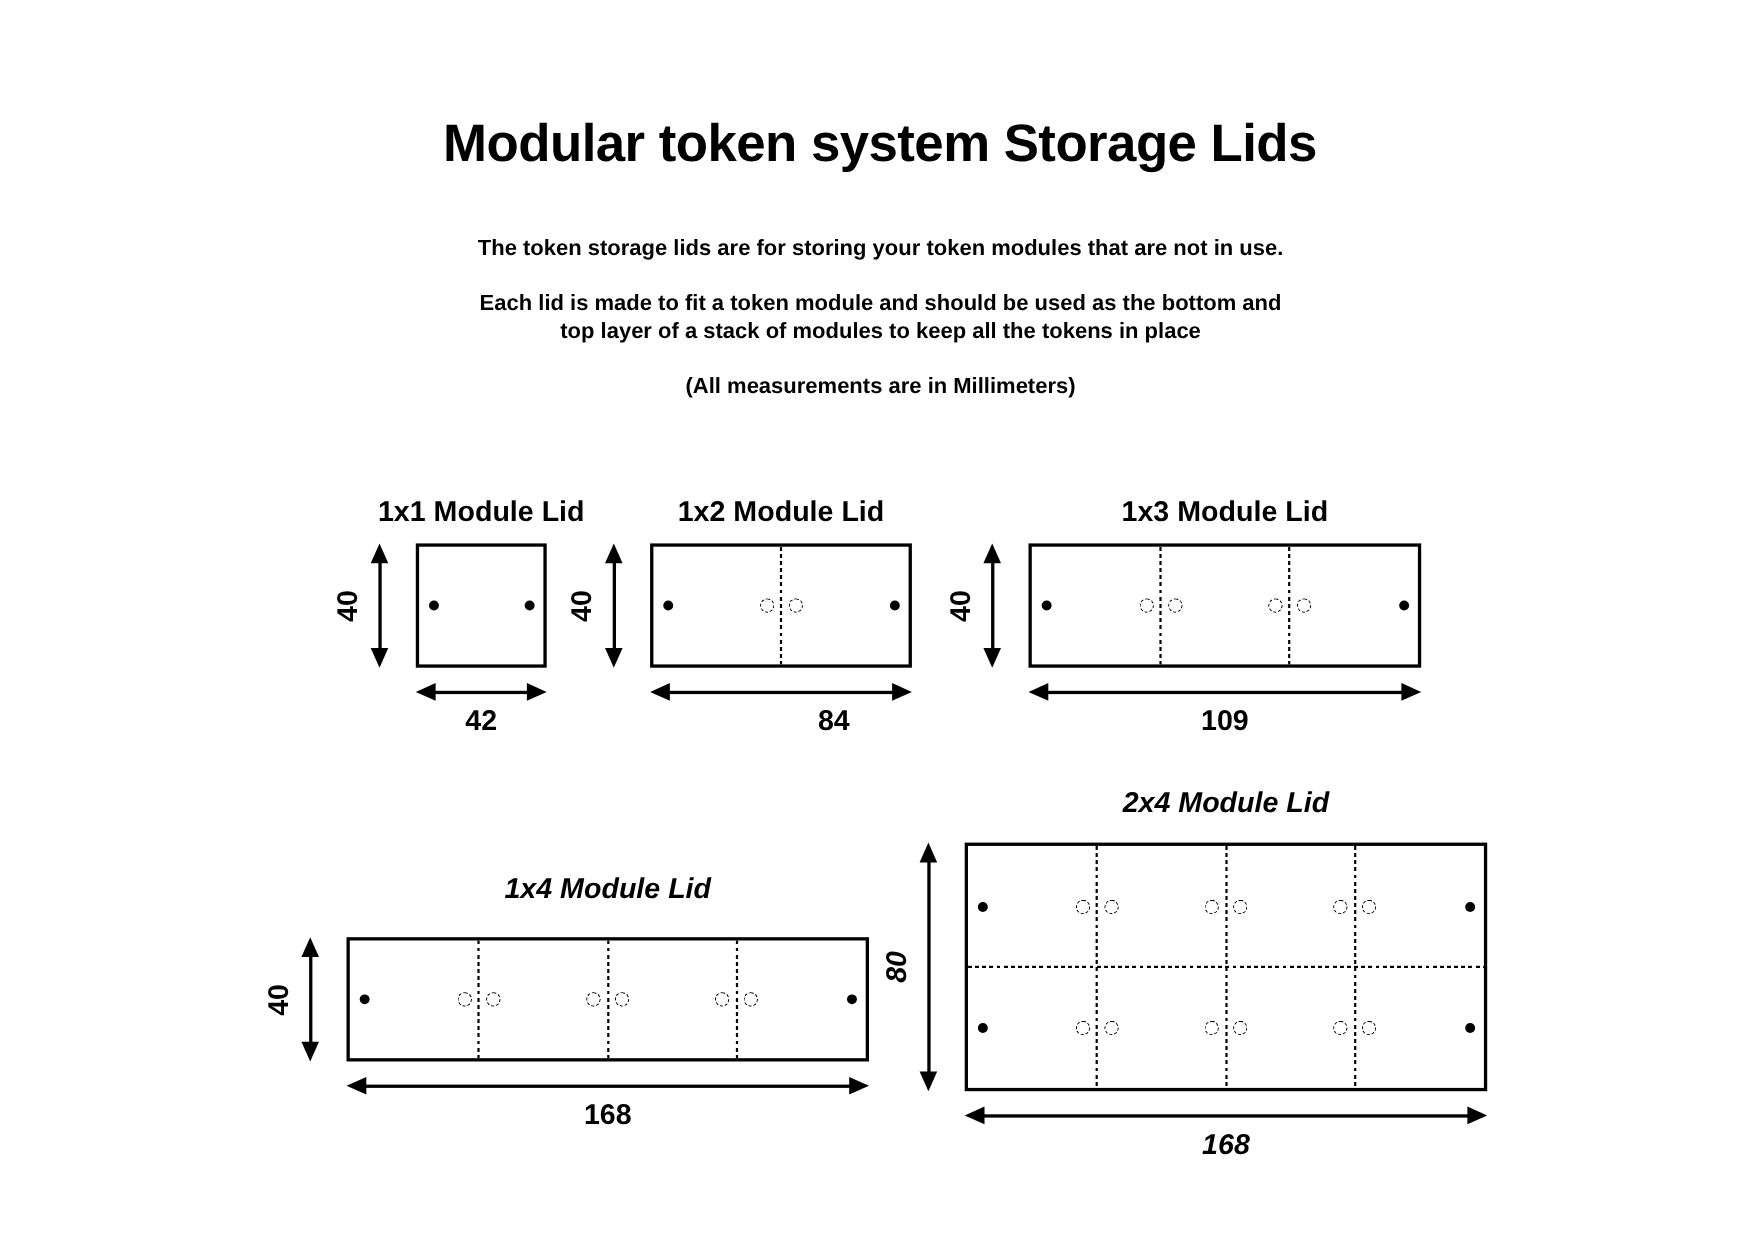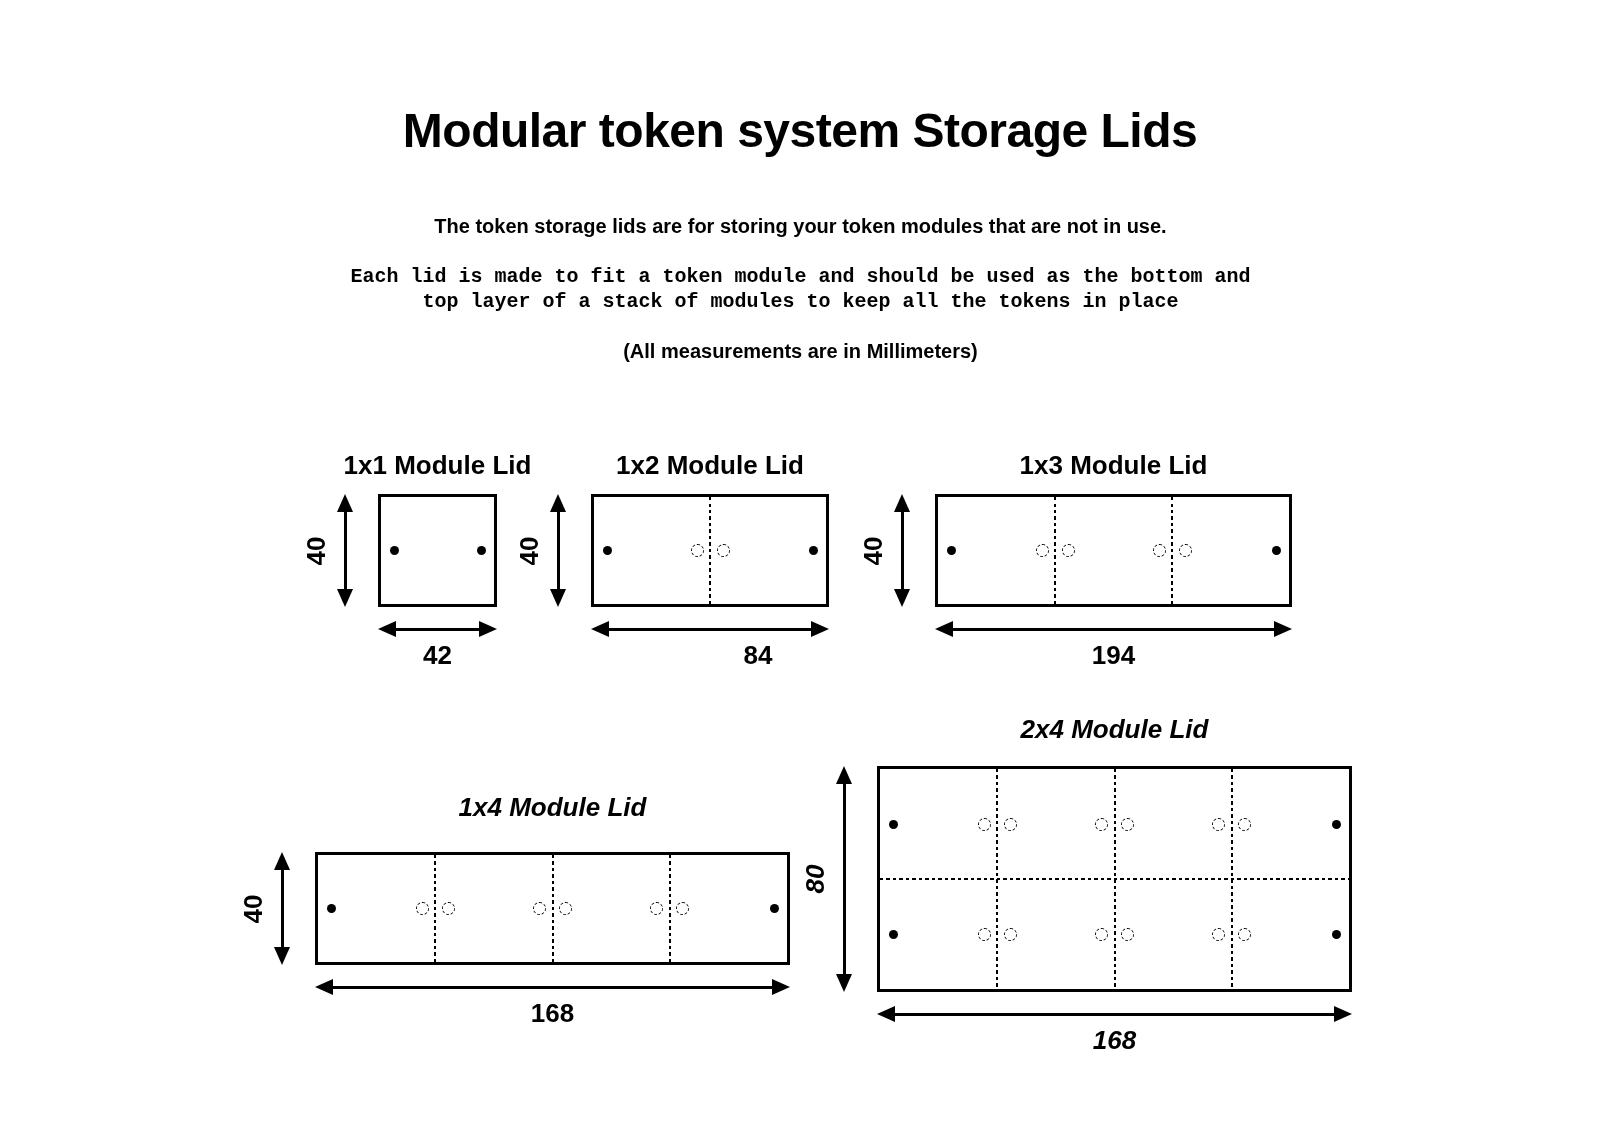--- a/index.html
+++ b/index.html
@@ -10,21 +10,21 @@
   }
   .h1 {
     position:absolute; top:104px; left:0; right:0; text-align:center;
     font-size:48px; line-height:54px; font-weight:700; letter-spacing:-0.5px;
   }
   .intro {
     position:absolute; left:1px; right:0; text-align:center;
     font-size:20px; line-height:25px; font-weight:700;
   }
   .intro.p1 { top:214px; }
-  .intro.p2 { top:264px;font-family:Liberation Mono, monospace; }
+  .intro.p2 { top:264px; }
   .intro.note { top:339px; }
 
   
   .module { position:absolute;text-align:right; }
   .m11 { left:378px; top:494px; }
   .m12 { left:591px; top:494px; }
   .m13 { left:935px; top:494px; }
   .m14 { left:315px; top:852px; }
   .m24 { left:877px; top:766px;font-style:italic; }
 
@@ -144,21 +144,21 @@
         <div class="dot" style="left: 8.5px; top: 49px;"></div>
         <div class="dot" style="left: 333.5px; top: 49px;"></div>
         <div class="ring" style="left: 97.5px; top: 47px;"></div>
         <div class="ring" style="left: 123.5px; top: 47px;"></div>
         <div class="ring" style="left: 214.5px; top: 47px;"></div>
         <div class="ring" style="left: 240.5px; top: 47px;"></div>
       </div>
     <div class="harrow" style="width: 357px; top: 123px;">
         <span class="shaft"></span>
       </div>
-    <div class="hlabel" style="top: 146px;">194</div>
+    <div class="hlabel" style="top: 146px;">109</div>
   </section>
 
   <section class="module m14">
     <h2 class="mtitle">1x4 Module Lid</h2>
     <div class="varrow" style="height: 113px;">
         <span class="shaft"></span>
       </div>
     <div class="vlabel" style="top: 56.5px;">40</div>
     <div class="rect" style="width: 475px; height: 113px;">
         <div class="vline" style="left: 116.25px;"></div>

